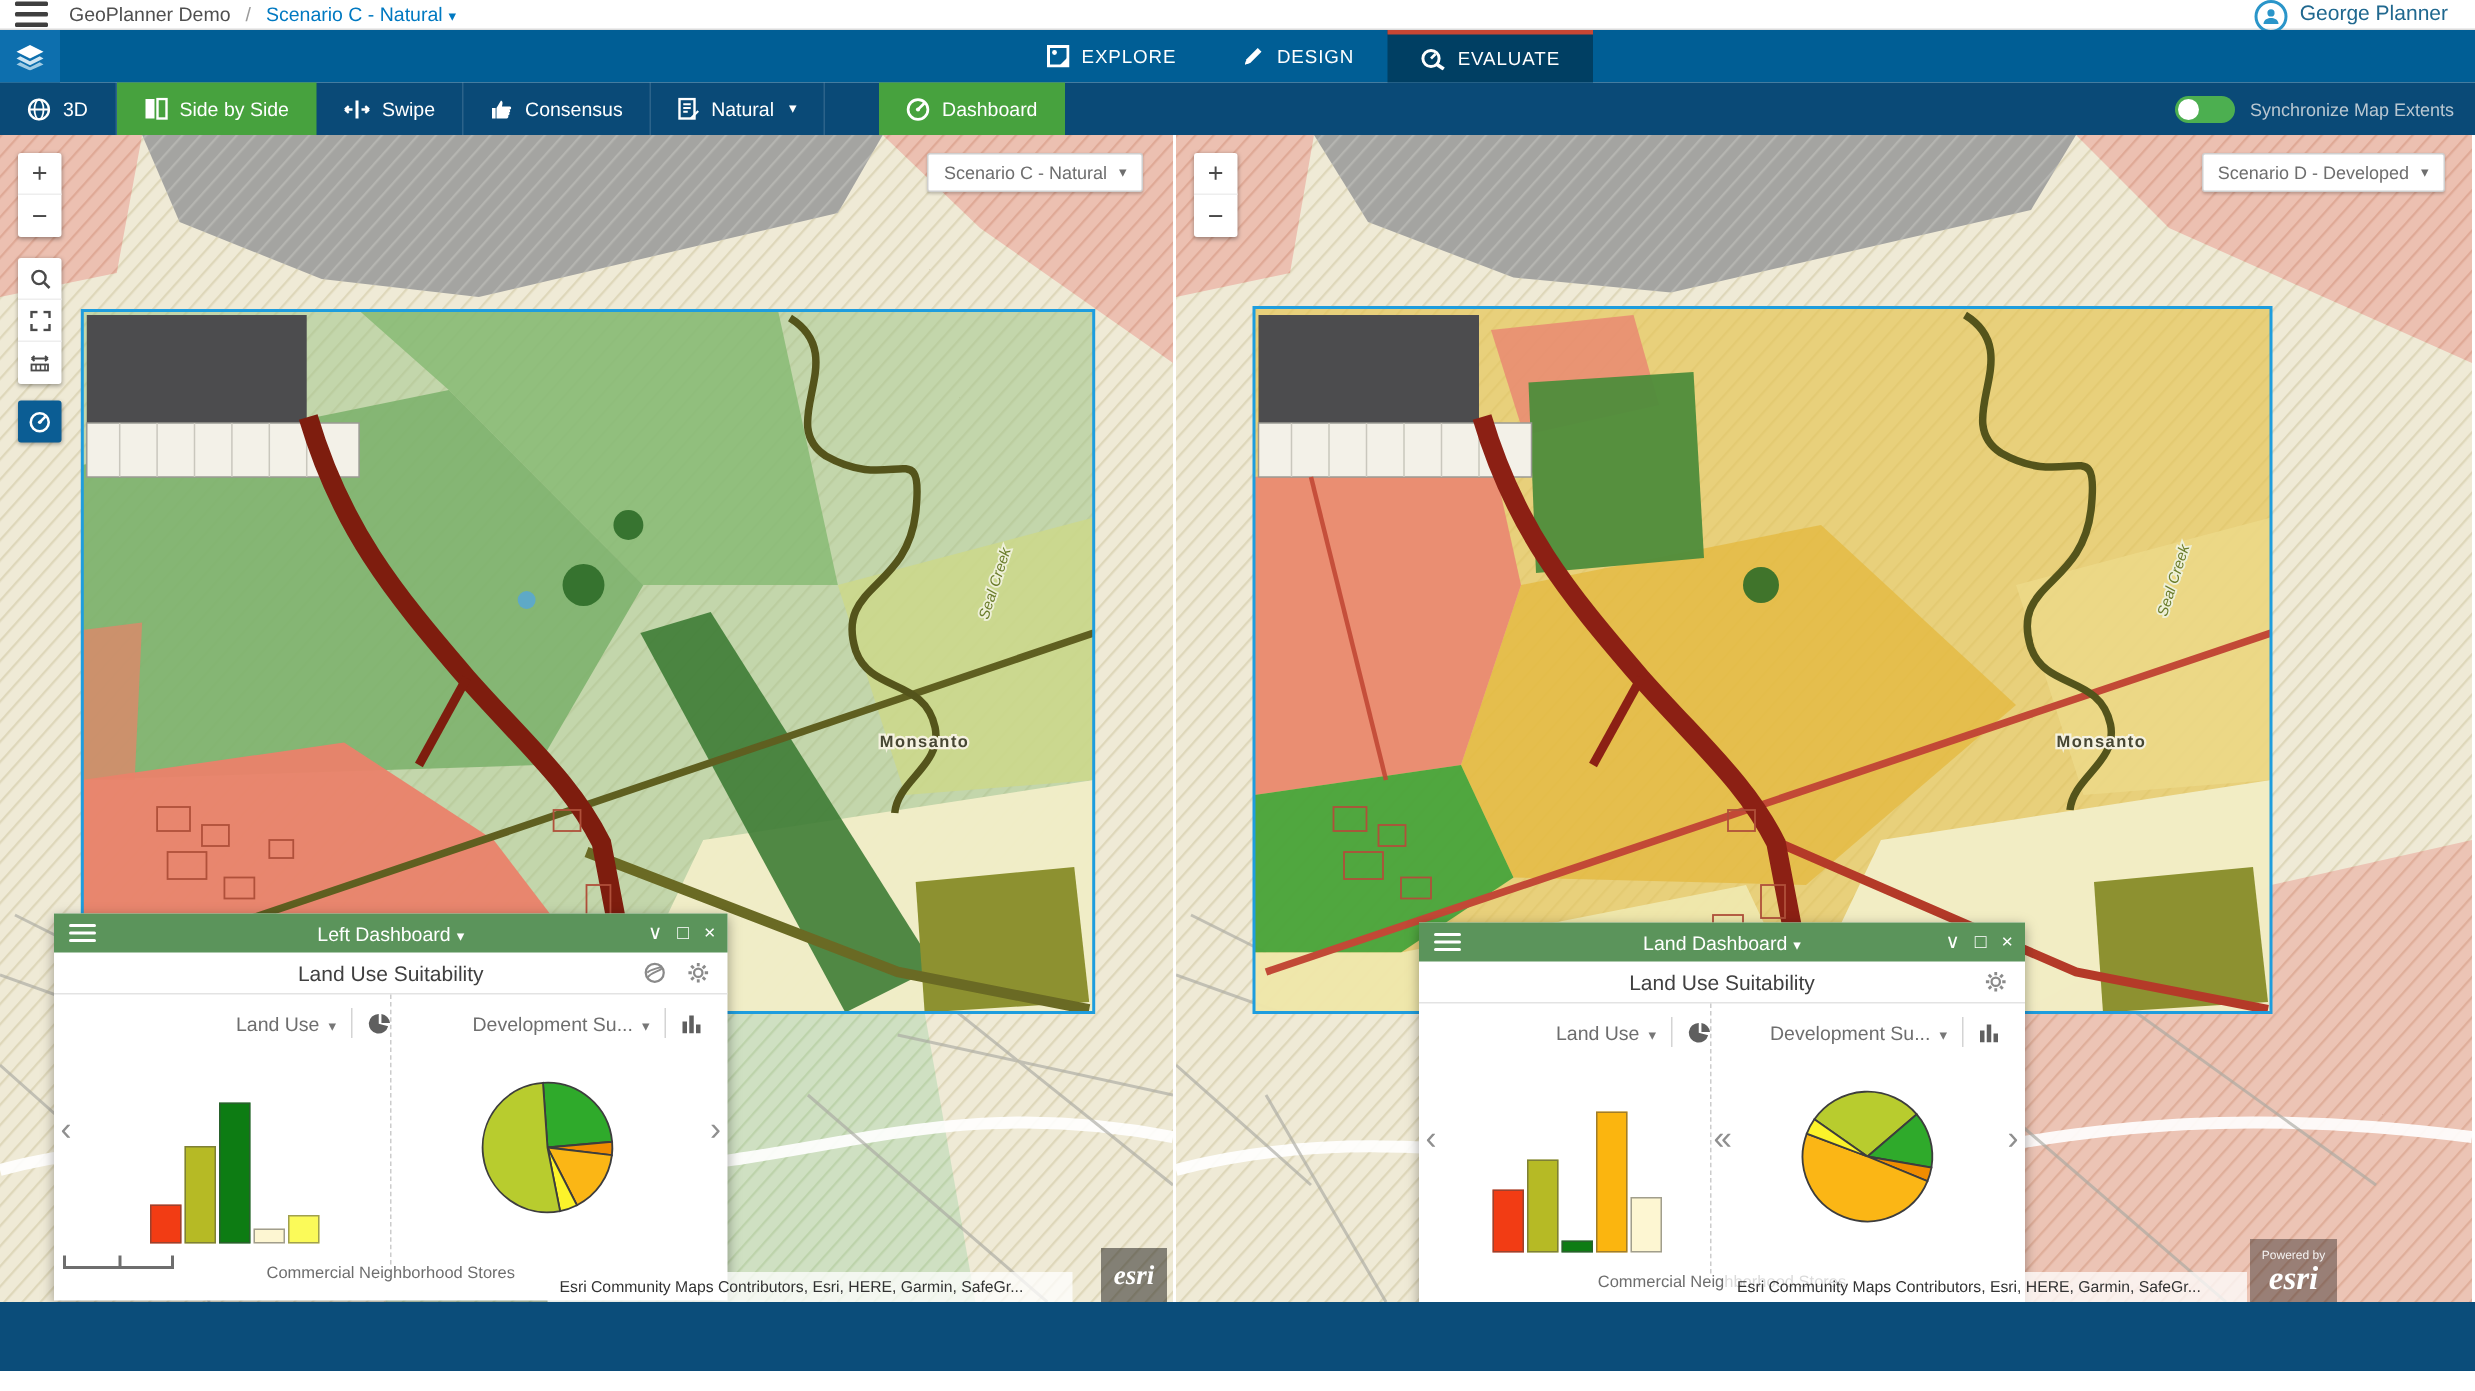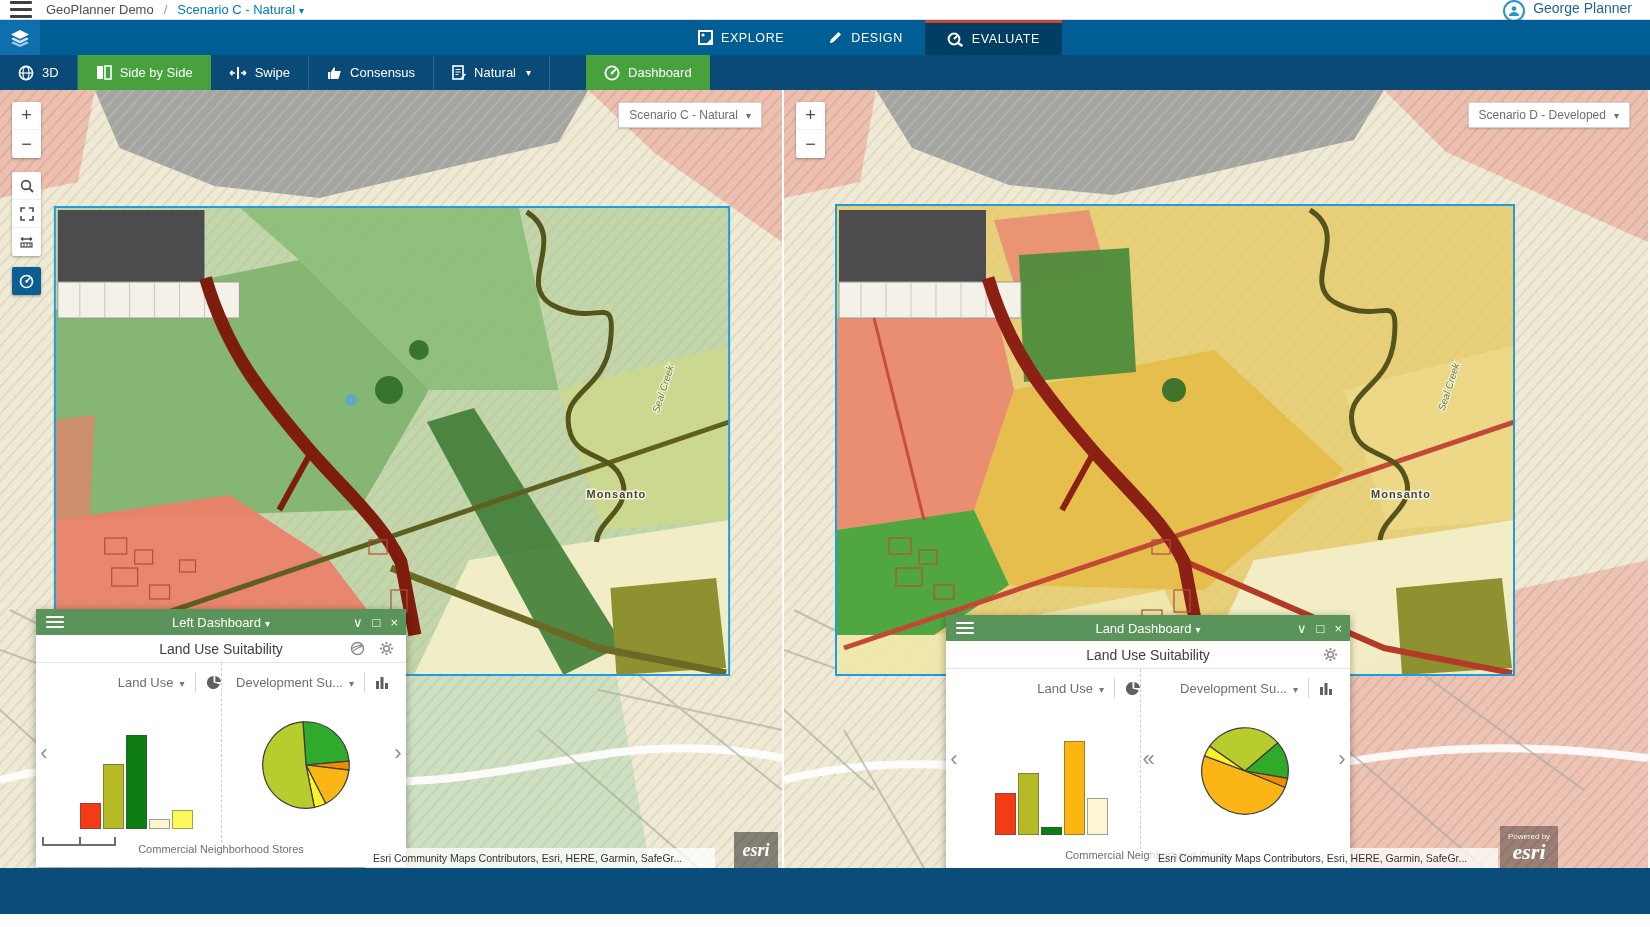--- a/index.html
+++ b/index.html
@@ -192,20 +192,26 @@
       <span class="caret">▾</span>
     </div>
     <div class="tbtn tbtn-gap"></div>
     <div class="tbtn green">
       <svg width="16" height="16" viewBox="0 0 16 16">
           <circle cx="8" cy="8" r="6.6" fill="none" stroke="#fff" stroke-width="1.8"></circle>
           <path d="M8 8 L12.2 3.8" stroke="#fff" stroke-width="1.8"></path>
           <circle cx="8" cy="8" r="1.4" fill="#fff"></circle>
         </svg>
       <span>Dashboard</span>
+    </div>
+    <div class="sync">
+      <span class="switch">
+          <span class="knob"></span>
+        </span>
+      <span class="sync-label">Synchronize Map Extents</span>
     </div>
   </div>
 
   <div class="maps">
 
     <section class="pane pane-left">
       <svg class="map-svg" viewBox="0 0 784 778" preserveAspectRatio="none">
         <defs>
           <pattern id="Lbeige" width="9" height="9" patternUnits="userSpaceOnUse" patternTransform="rotate(42)">
               <rect width="9" height="9" fill="#efead6"></rect>
@@ -306,21 +312,21 @@
             <path d="M8 8 L12 4" stroke="#fff" stroke-width="1.8"></path>
             <circle cx="8" cy="8" r="1.3" fill="#fff"></circle>
           </svg>
       </div>
 
       <div class="scenario-select" style="right:20px;">
         <span>Scenario C - Natural</span>
         <span class="caret">▾</span>
       </div>
 
-      <div class="dash" style="left:36px; top:519px; width:370px;">
+      <div class="dash" style="left:36px; top:519px; width:449px;">
         <div class="dash-head">
           <span class="burger">
               <i></i>
               <i></i>
               <i></i>
             </span>
           <span class="dash-title"><span>Left Dashboard</span><span class="caret">▾</span></span>
           <span class="dash-winctl">
             <span>∨</span>
             <span>□</span>

